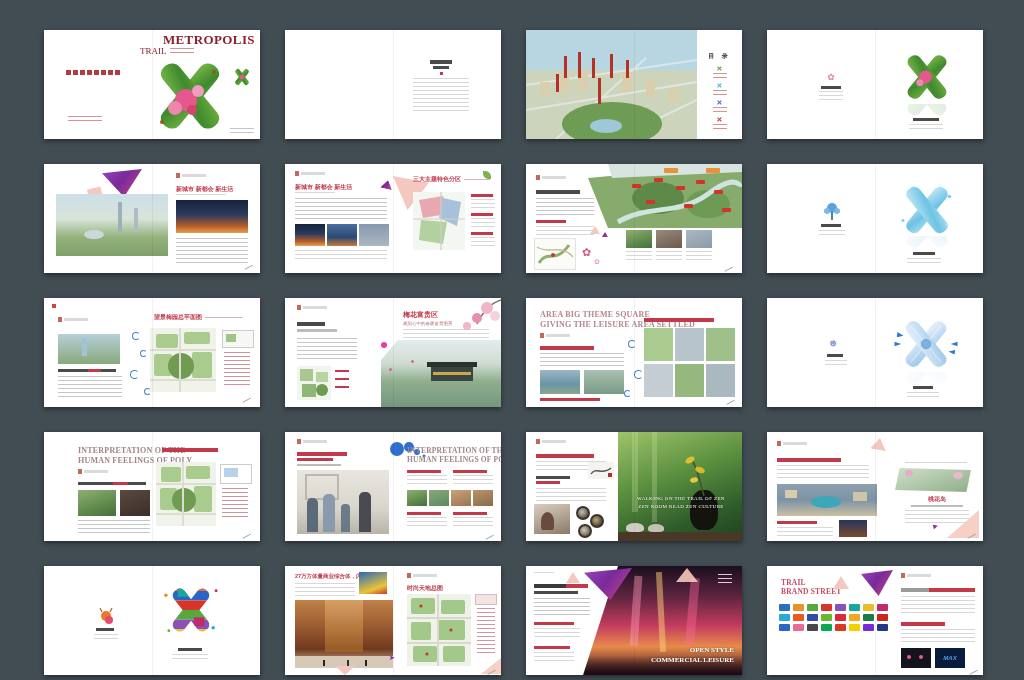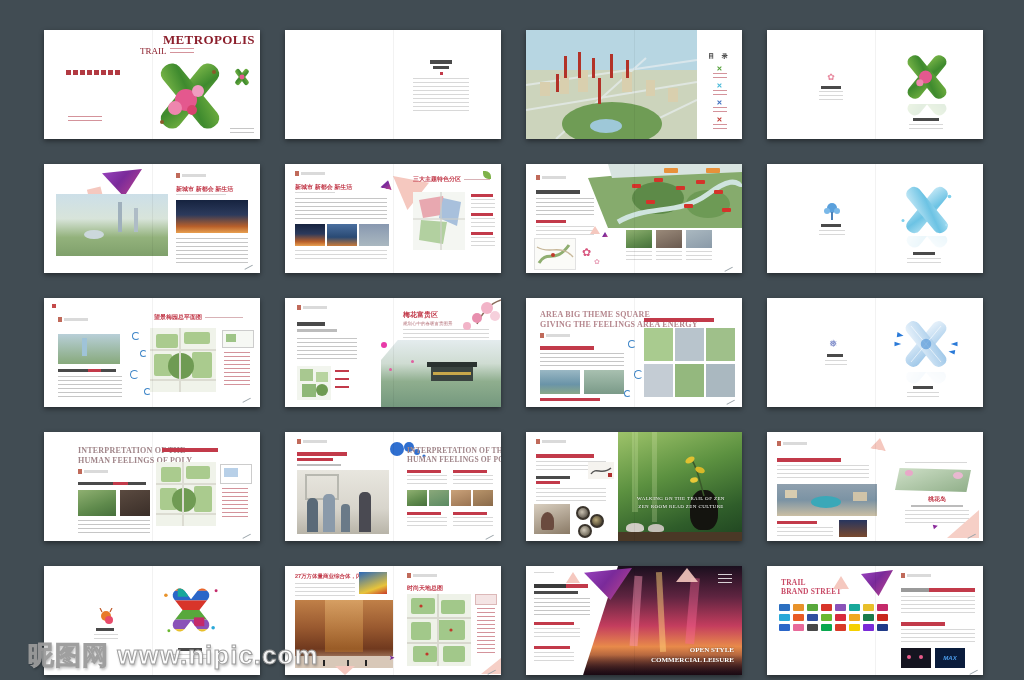--- a/index.html
+++ b/index.html
@@ -381,21 +381,21 @@
       <circle cx="42" cy="18" r="5" fill="#f6d0dc"></circle>
           <circle cx="14" cy="28" r="4" fill="#f2b4c8"></circle>
     </svg>
     <div class="a" style="left:96px;top:44px;width:6px;height:6px;border-radius:50%;background:#e83aa8"></div>
     <div class="a" style="left:126px;top:62px;width:3px;height:3px;border-radius:50%;background:#e060a0"></div>
     <div class="a" style="left:104px;top:70px;width:3px;height:3px;border-radius:50%;background:#e060a0"></div>
   </div>
 
   <div class="sp">
     <div class="a serifT" style="left:14px;top:12px">AREA BIG THEME SQUARE</div>
-    <div class="a serifT" style="left:14px;top:22px">GIVING THE FEELINGS AREA ENERGY</div>
+    <div class="a serifT" style="left:14px;top:22px">GIVING THE LEISURE AREA SETTLED</div>
     <div class="a tlogo" style="left:20px;top:36px"></div>
     <div class="a bar red" style="left:14px;top:48px;width:54px;height:4px"></div>
     <div class="a lines" style="left:14px;top:55px;width:84px;height:14px"></div>
     <div class="ph" style="left:14px;top:72px;width:40px;height:24px;background:linear-gradient(180deg,#9ab8c4,#6a94a8 60%,#8aa888)"></div>
     <div class="ph" style="left:58px;top:72px;width:40px;height:24px;background:linear-gradient(180deg,#a8c0b0,#7a9a88)"></div>
     <div class="a bar red" style="left:14px;top:100px;width:60px;height:3px"></div>
     <div class="a h6" style="left:118px;top:20px"><span class="ln" style="width:0"></span></div>
     <div class="a bar red" style="left:118px;top:20px;width:70px;height:4px"></div>
     <div class="a" style="left:118px;top:30px;width:94px;height:70px;display:flex;flex-wrap:wrap;gap:2px">
       <div style="width:29px;height:33px;background:#a9cb8f"></div>
@@ -694,17 +694,13 @@
     <div class="ph" style="left:134px;top:82px;width:30px;height:20px;background:#141420">
       <div class="a" style="left:6px;top:7px;width:4px;height:4px;border-radius:50%;background:#e85a8a"></div>
       <div class="a" style="left:18px;top:7px;width:4px;height:4px;border-radius:50%;background:#e85a8a"></div>
     </div>
     <div class="ph" style="left:168px;top:82px;width:30px;height:20px;background:#0a1c3c;color:#4a9ae8;font-size:6px;font-weight:bold;font-style:italic;text-align:center;line-height:20px">MAX</div>
     <div class="sig" style="right:6px;bottom:2px"></div>
   </div>
 
 </div>
 
-<div id="wm">
-  <span>昵图网</span>
-  <span>www.nipic.com</span>
 </div>
-</div>
 
 </body></html>

